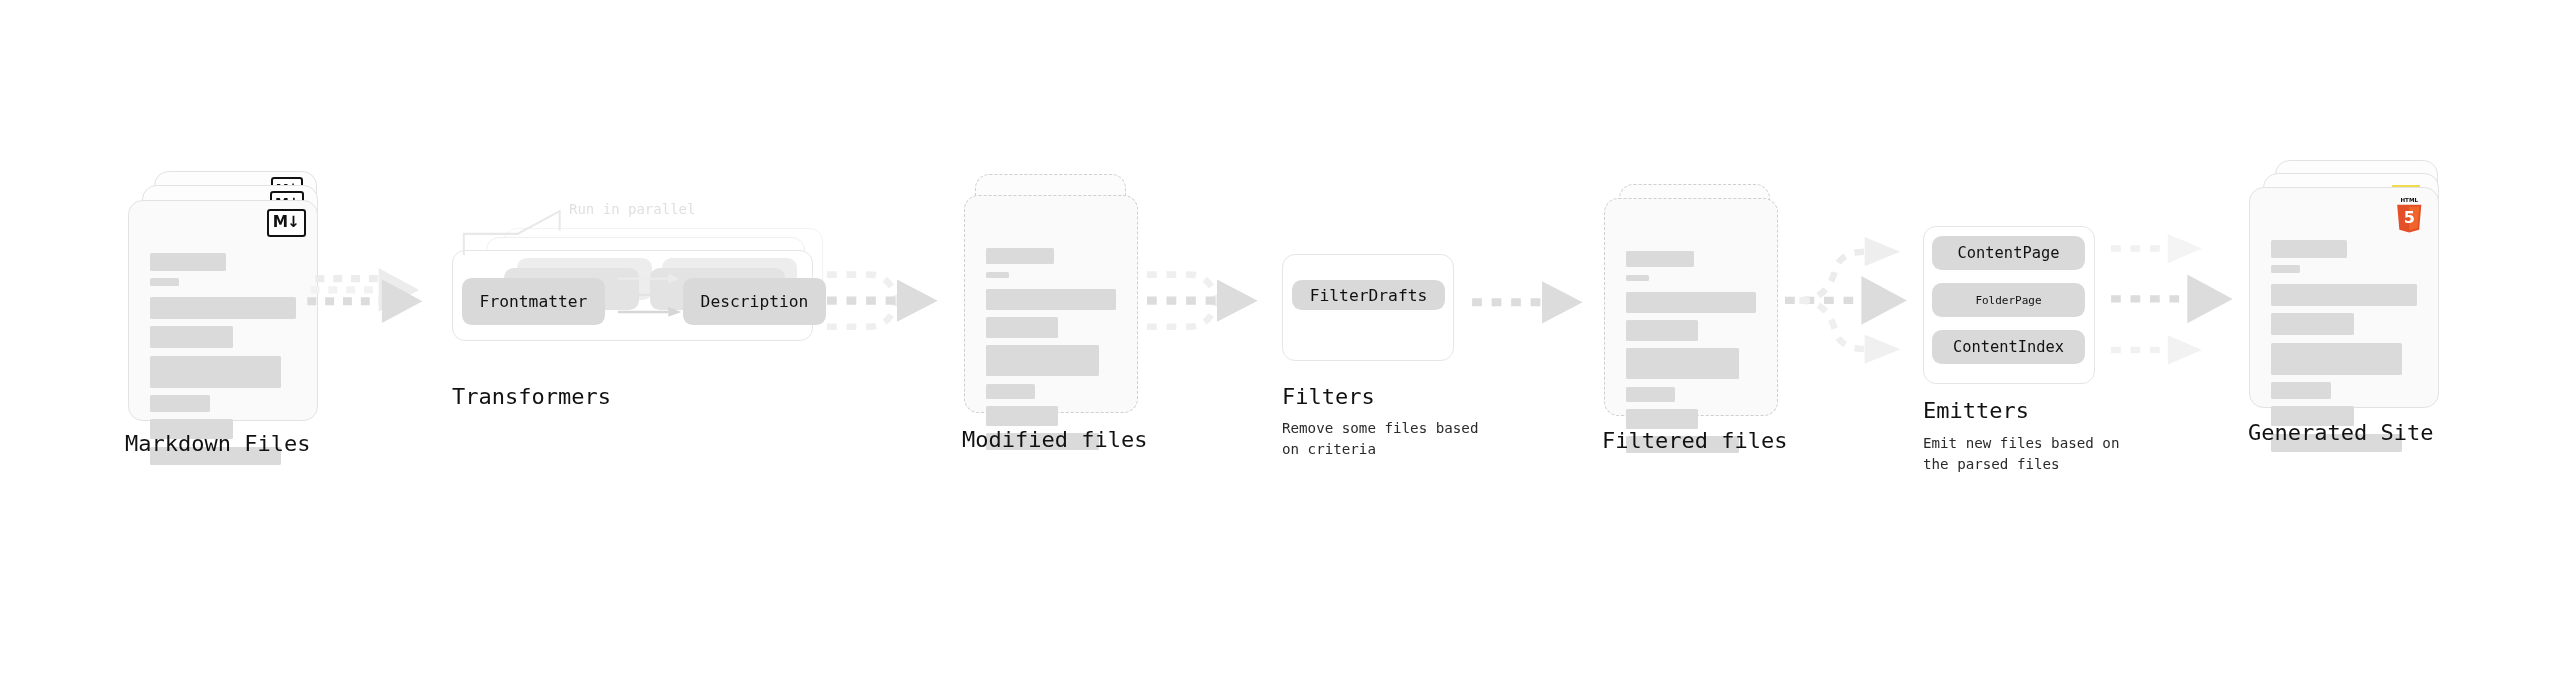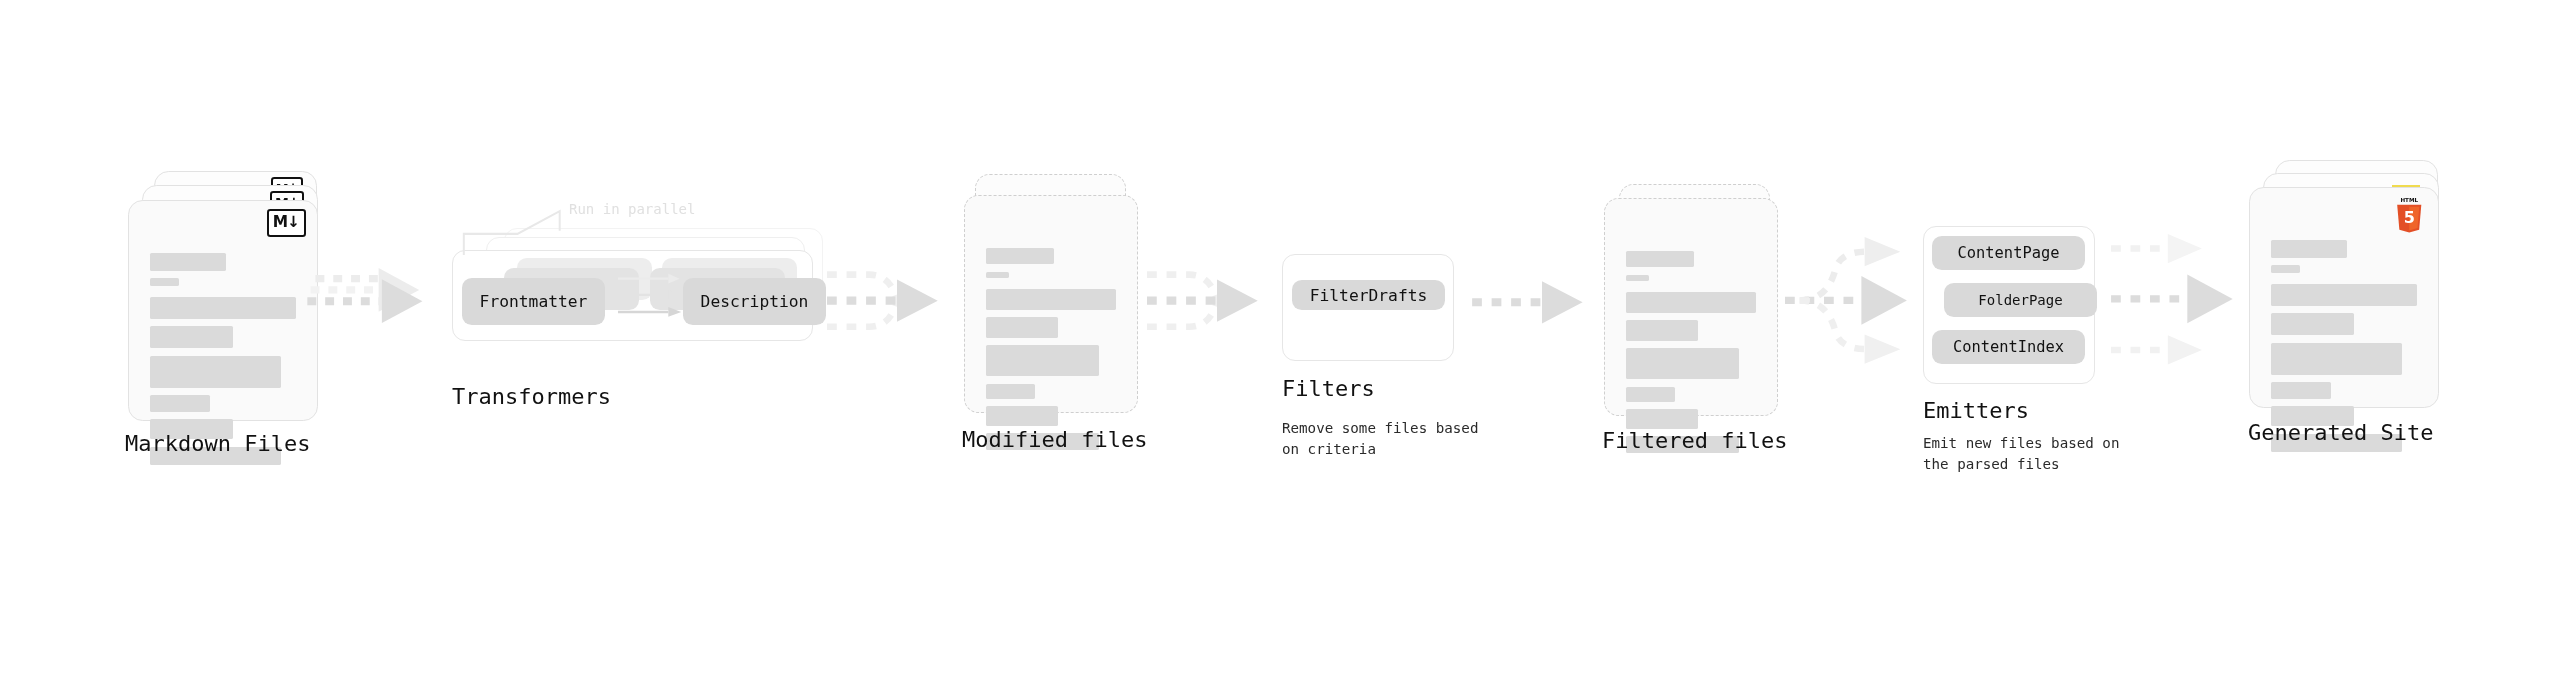--- a/index.html
+++ b/index.html
@@ -202,21 +202,21 @@
     <g fill="none" stroke="#dcdcdc" stroke-width="10" stroke-dasharray="12 12">
       <line x1="0" y1="40" x2="90" y2="40"></line>
     </g>
     <polygon points="86,14 136,40 86,66" fill="#dcdcdc"></polygon>
   </svg>
 
   <div class="stack">
     <div class="group" style="left:1282px; top:254px; width:172px; height:107px;"></div>
     <div class="chip" style="left:1292px; top:280px; width:153px; height:30px;">FilterDrafts</div>
   </div>
-  <div class="cap-title" style="left:1282px; top:376px;">Filters</div>
+  <div class="cap-title" style="left:1282px; top:384px;">Filters</div>
   <div class="cap-sub" style="left:1282px; top:418px;">Remove some files based
 on criteria</div>
 
   <svg class="arrow" style="left:1472px; top:286px;" width="114" height="32.5" viewBox="0 0 140 40">
     <g fill="none" stroke="#dcdcdc" stroke-width="10" stroke-dasharray="12 12">
       <line x1="0" y1="20" x2="90" y2="20"></line>
     </g>
     <polygon points="86,-6 136,20 86,46" fill="#dcdcdc"></polygon>
   </svg>
 
@@ -248,21 +248,21 @@
       <path d="M 18 78 Q 52 78 62 116 Q 68 138 100 138"></path>
     </g>
     <polygon points="98,0 142,18 98,36" fill="#eeeeee"></polygon>
     <polygon points="94,48 150,78 94,108" fill="#dcdcdc"></polygon>
     <polygon points="98,120 142,138 98,156" fill="#f0f0f0"></polygon>
   </svg>
 
   <div class="stack">
     <div class="group" style="left:1923px; top:226px; width:172px; height:158px;"></div>
     <div class="chip" style="left:1932px; top:236px; width:153px; height:34px; font-size:15.4px;">ContentPage</div>
-    <div class="chip" style="left:1932px; top:283px; width:153px; height:34px; font-size:14px;margin-left:12px;">FolderPage</div>
+    <div class="chip" style="left:1932px; top:283px; width:153px; height:34px; font-size:11px;">FolderPage</div>
     <div class="chip" style="left:1932px; top:330px; width:153px; height:34px; font-size:15.4px;">ContentIndex</div>
   </div>
   <div class="cap-title" style="left:1923px; top:398px;">Emitters</div>
   <div class="cap-sub" style="left:1923px; top:433px;">Emit new files based on
 the parsed files</div>
 
   <svg class="arrow" style="left:2111px; top:234px;" width="138" height="133" viewBox="0 0 170 164">
     <g fill="none" stroke="#f1f1f1" stroke-width="8" stroke-dasharray="12 12">
       <line x1="0" y1="18" x2="72" y2="18"></line>
     </g>

